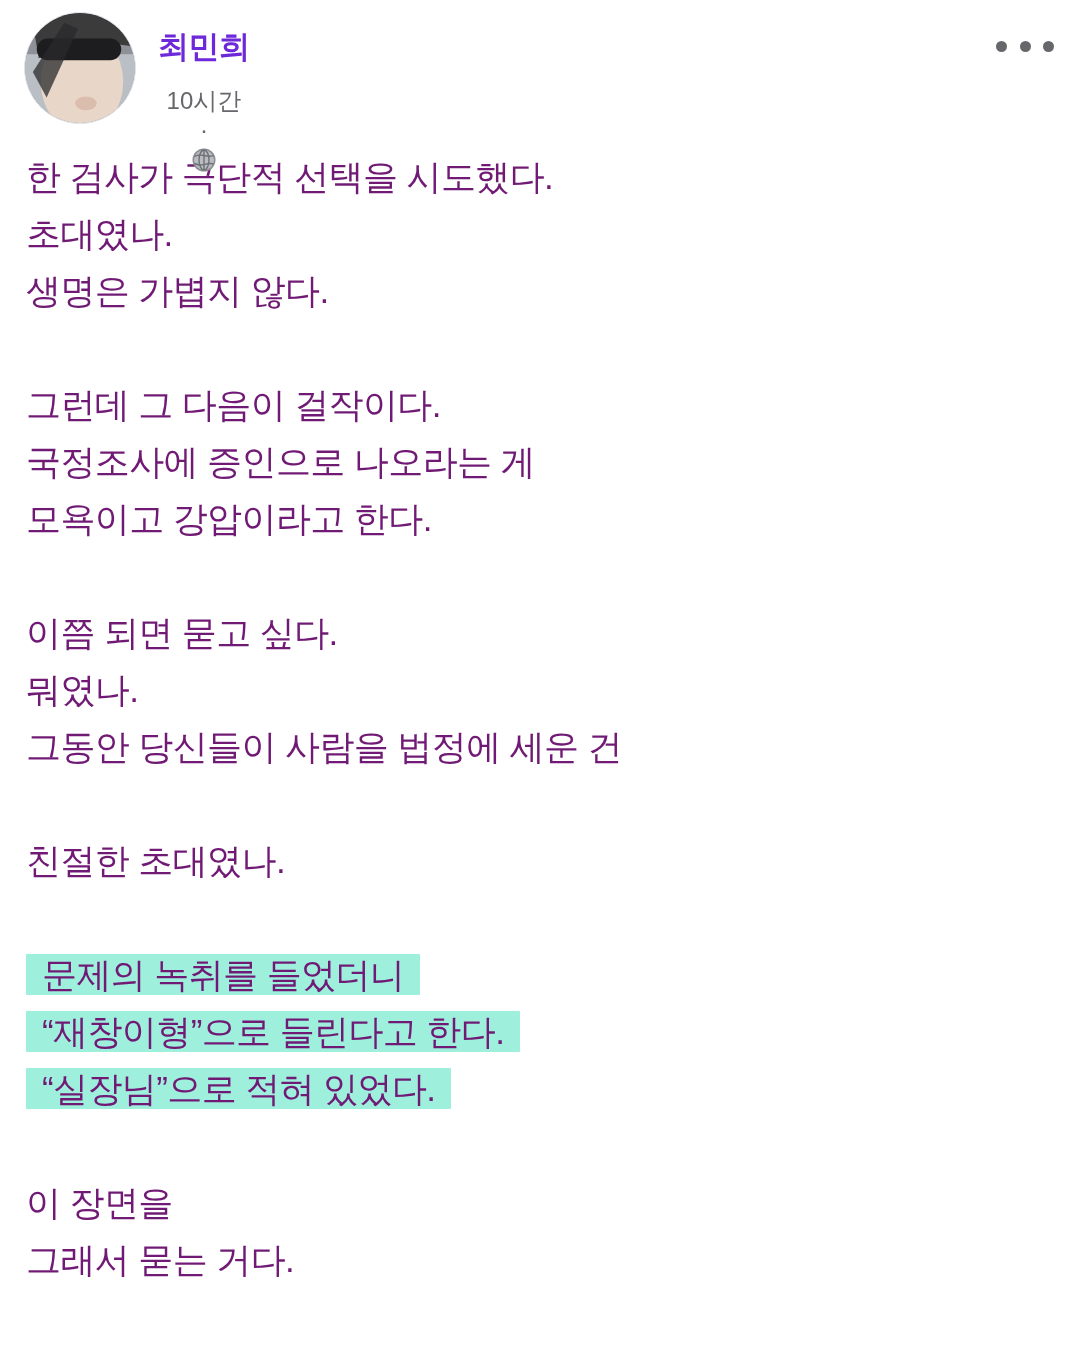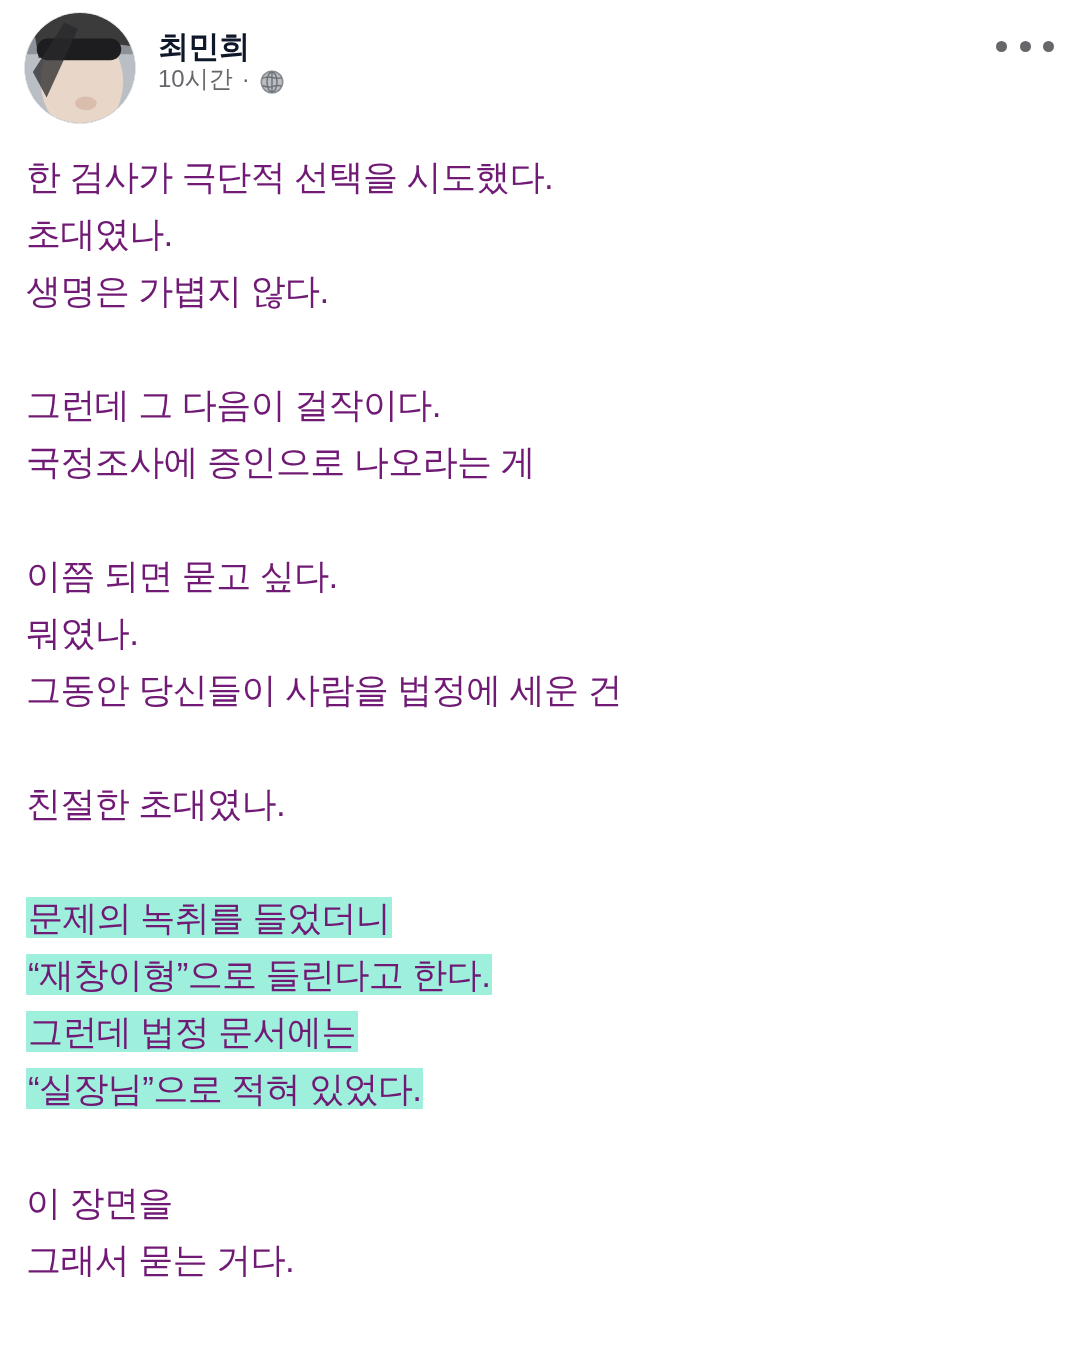--- a/index.html
+++ b/index.html
@@ -45,30 +45,31 @@
     margin-left: 22px;
     padding-top: 16px;
     display: flex;
     flex-direction: column;
     justify-content: flex-start;
   }
   .author-name {
     font-size: 31px;
     font-weight: bold;
     line-height: 1.2;
-    color: #0f172a;
+    color: #6d28d9;
     letter-spacing: -0.4px;
   }
   .meta-row {
     display: flex;
     align-items: center;
-    margin-top: 0;
+    margin-top: 22px;
     color: #65676b;
     font-size: 24px;
     line-height: 1.2;
+    flex-direction: column;
   }
   .meta-dot {
     margin: 0 9px;
     color: #65676b;
     font-size: 24px;
   }
   .globe-icon {
     display: inline-block;
     width: 26px;
     height: 26px;
@@ -105,21 +106,21 @@
     color: #701a75;
     letter-spacing: -0.6px;
     white-space: pre-wrap;
     min-height: 57px;
   }
   .line.blank {
     height: 57px;
   }
   .line .hl {
     background: #9ef0dd;
-    padding: 1px 2px;
+    padding: 1px 16px;
     border-radius: 1px;
     box-decoration-break: clone;
     -webkit-box-decoration-break: clone;
   }
 </style>
 </head>
 <body>
 
 <div class="post">
 
@@ -171,29 +172,29 @@
   </div>
 
   <div class="post-body">
 
   <div class="line">한 검사가 극단적 선택을 시도했다.</div>
       <div class="line">초대였나.</div>
       <div class="line">생명은 가볍지 않다.</div>
       <div class="line blank"></div>
       <div class="line">그런데 그 다음이 걸작이다.</div>
       <div class="line">국정조사에 증인으로 나오라는 게</div>
+      <div class="line">모욕이고 강압이라고 한다.</div>
       <div class="line blank"></div>
       <div class="line">이쯤 되면 묻고 싶다.</div>
       <div class="line">뭐였나.</div>
       <div class="line">그동안 당신들이 사람을 법정에 세운 건</div>
       <div class="line blank"></div>
       <div class="line">친절한 초대였나.</div>
       <div class="line blank"></div>
       <div class="line"><span class="hl">문제의 녹취를 들었더니</span></div>
       <div class="line"><span class="hl">“재창이형”으로 들린다고 한다.</span></div>
-      <div class="line"><span class="hl">그런데 법정 문서에는</span></div>
       <div class="line"><span class="hl">“실장님”으로 적혀 있었다.</span></div>
       <div class="line blank"></div>
       <div class="line">이 장면을</div>
       <div class="line">그래서 묻는 거다.</div>
     </div>
 
 </div>
 
 </body></html>

